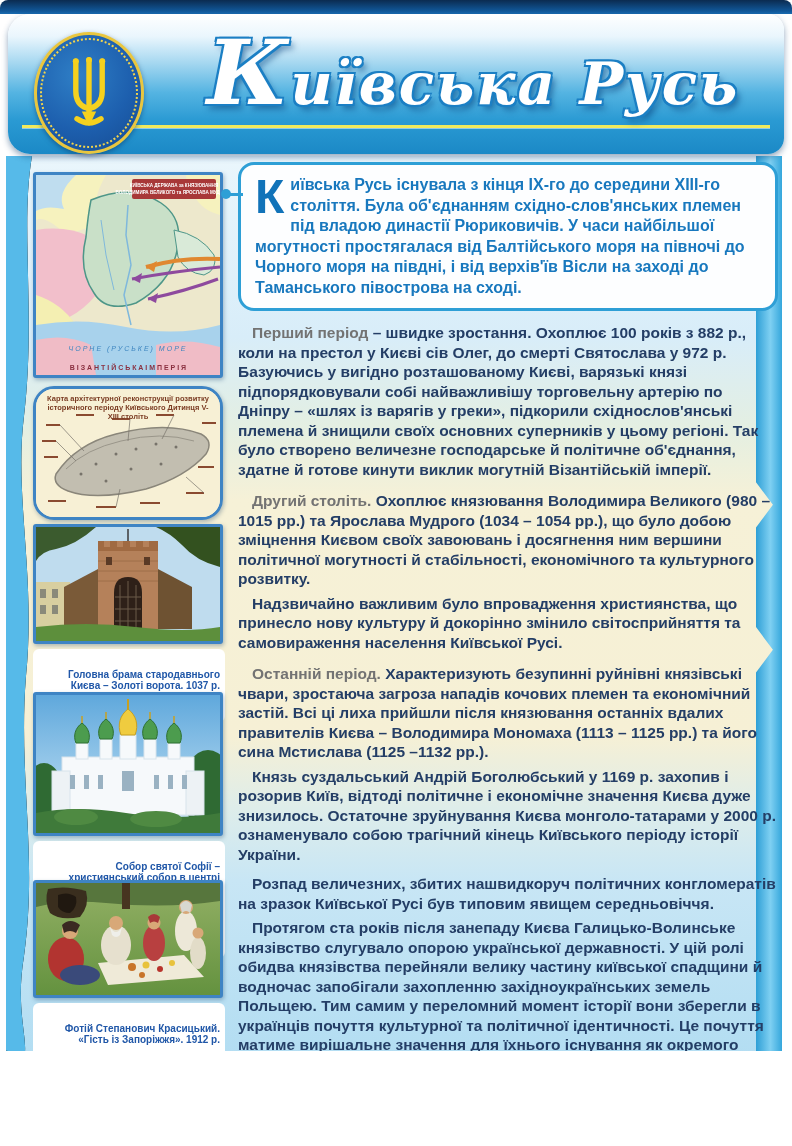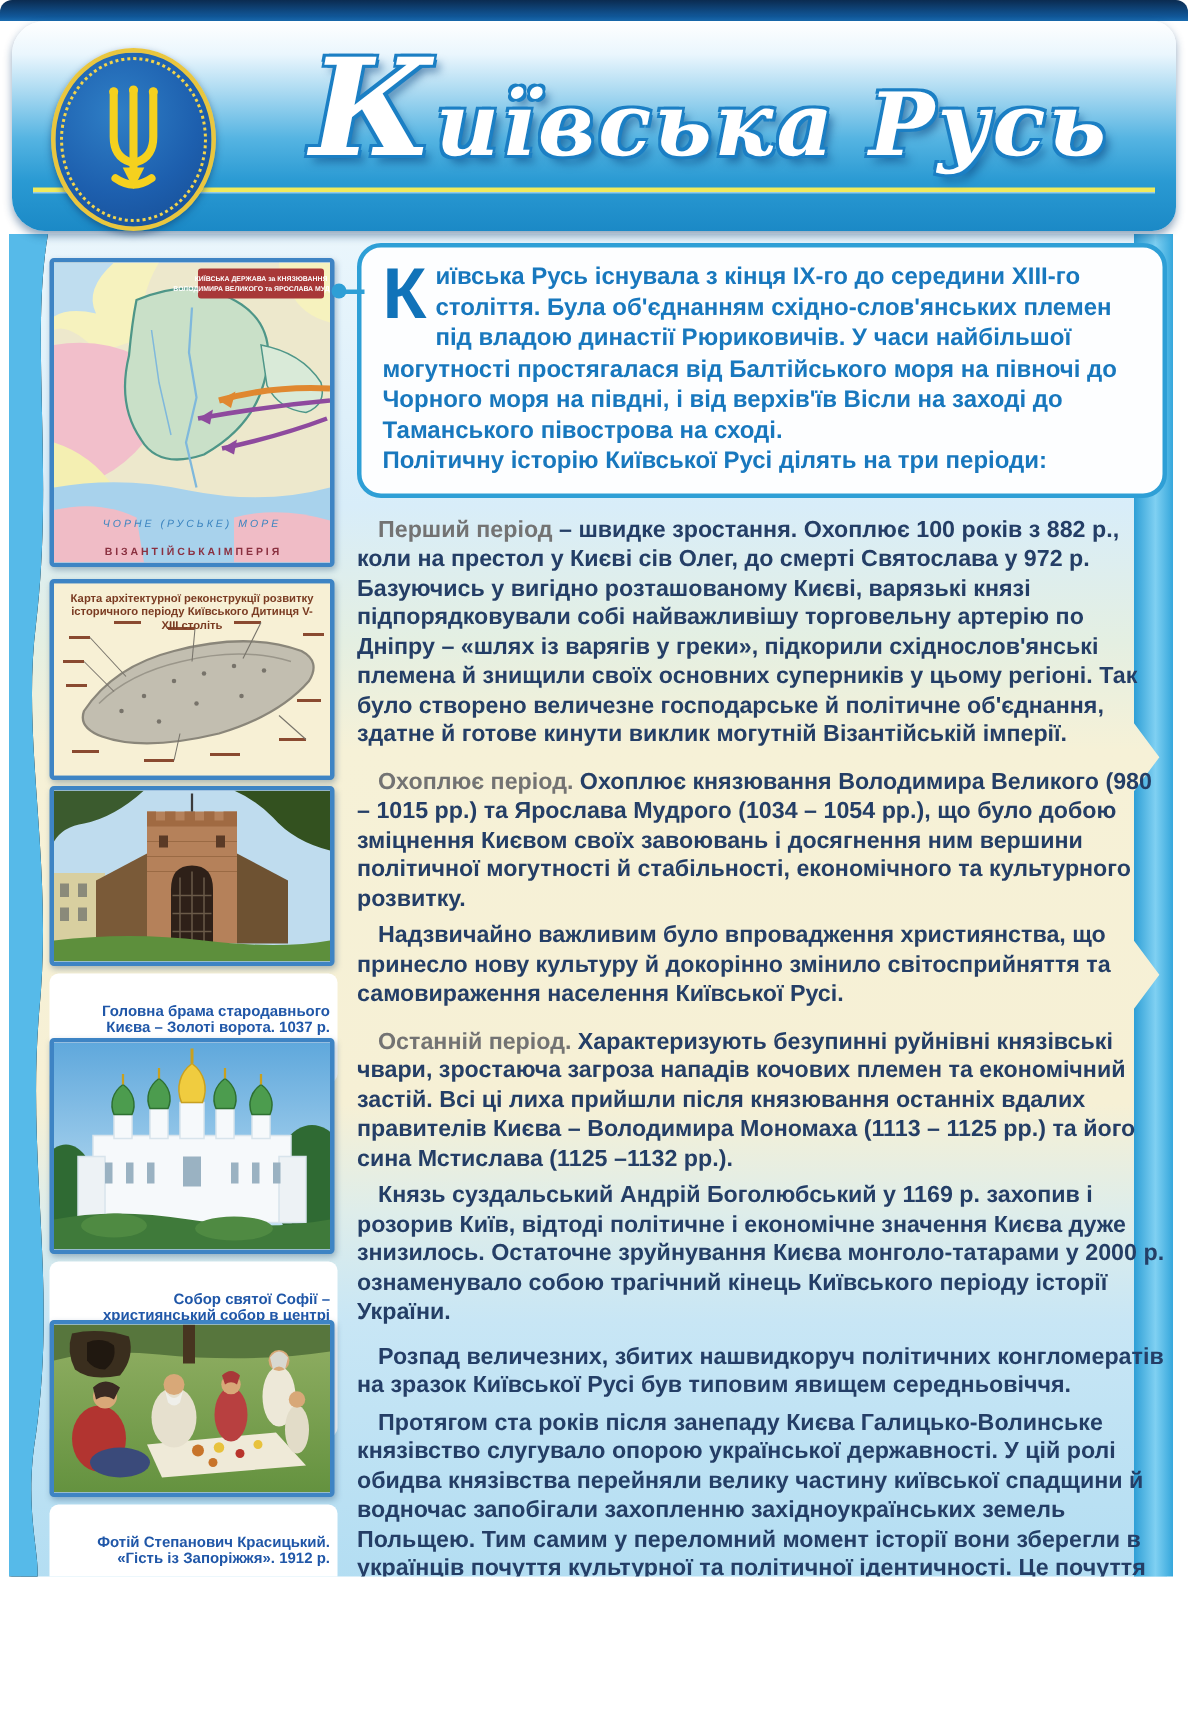--- a/index.html
+++ b/index.html
@@ -121,21 +121,21 @@
         <rect x="96" y="4" width="84" height="20" rx="2" fill="#a83838"></rect>
         <text x="138" y="12" text-anchor="middle" font-size="4.6" fill="#ffffff" font-weight="bold">КИЇВСЬКА ДЕРЖАВА за КНЯЗЮВАННЯ</text>
         <text x="138" y="19" text-anchor="middle" font-size="4.6" fill="#ffffff" font-weight="bold">ВОЛОДИМИРА ВЕЛИКОГО та ЯРОСЛАВА МУДРОГО</text>
         <text x="92" y="176" text-anchor="middle" font-size="7" fill="#3e86c0" font-style="italic" letter-spacing="2">ЧОРНЕ (РУСЬКЕ) МОРЕ</text>
         <text x="92" y="195" text-anchor="middle" font-size="7" fill="#8a3040" font-weight="bold">В І З А Н Т І Й С Ь К А   І М П Е Р І Я</text>
       </svg>
     </div>
   </div>
 
   <div class="fig" style="top:386px;">
-    <div class="frame" style="position:relative;background:#f7f0d5;">
+    <div class="frame" style="position:relative;background:#f7f0d5;border-radius:21px;">
       <div class="detynets-title">Карта архітектурної реконструкції розвитку історичного періоду Київського Дитинця V-XIII століть</div>
       <svg width="184" height="128" viewBox="0 0 184 128">
         <rect width="184" height="128" fill="#f7f0d5"></rect>
         <path d="M20 85 Q40 55 80 45 Q130 32 165 45 Q178 52 170 65 Q150 88 110 100 Q60 112 32 102 Q16 96 20 85 Z" fill="#c2beb0" stroke="#8a867a" stroke-width="1.5"></path>
         <path d="M30 80 Q50 60 85 52 Q125 42 158 52" fill="none" stroke="#9a968a" stroke-width="1"></path>
         <g fill="#77736a">
           <circle cx="45" cy="85" r="1.5"></circle>
             <circle cx="60" cy="75" r="1.5"></circle>
             <circle cx="80" cy="65" r="1.5"></circle>
           <circle cx="100" cy="60" r="1.5"></circle>
@@ -298,26 +298,25 @@
       </svg>
     </div>
     <div class="caption">Фотій Степанович Красицький. «Гість із Запоріжжя». 1912 р.</div>
   </div>
 
   <div class="textcol">
     <div class="intro-box">
       <div class="intro-dot"></div>
       <div class="intro-connector"></div>
       <p><span class="dropcap">К</span><span>иївська Русь існувала з кінця IX-го до середини XIII-го століття. Була об'єднанням східно-слов'янських племен під владою династії Рюриковичів. У часи найбільшої могутності простягалася від Балтійського моря на півночі до Чорного моря на півдні, і від верхів'їв Вісли на заході до Таманського півострова на сході.</span></p>
-      <p style="clear:both;">Політичну історію Київської Русі ділять на три періоди:</p>
     </div>
 
     <p class="body-p period"><span class="lead">Перший період</span><span> – швидке зростання. Охоплює 100 років з 882 р., коли на престол у Києві сів Олег, до смерті Святослава у 972 р. Базуючись у вигідно розташованому Києві, варязькі князі підпорядковували собі найважливішу торговельну артерію по Дніпру – «шлях із варягів у греки», підкорили східнослов'янські племена й знищили своїх основних суперників у цьому регіоні. Так було створено величезне господарське й політичне об'єднання, здатне й готове кинути виклик могутній Візантійській імперії.</span></p>
 
-    <p class="body-p period"><span class="lead">Охоплює період.</span><span> Охоплює князювання Володимира Великого (980 – 1015 рр.) та Ярослава Мудрого (1034 – 1054 рр.), що було добою зміцнення Києвом своїх завоювань і досягнення ним вершини політичної могутності й стабільності, економічного та культурного розвитку.</span></p>
+    <p class="body-p period"><span class="lead">Другий століть.</span><span> Охоплює князювання Володимира Великого (980 – 1015 рр.) та Ярослава Мудрого (1034 – 1054 рр.), що було добою зміцнення Києвом своїх завоювань і досягнення ним вершини політичної могутності й стабільності, економічного та культурного розвитку.</span></p>
 
     <p class="body-p"><span>Надзвичайно важливим було впровадження християнства, що принесло нову культуру й докорінно змінило світосприйняття та самовираження населення Київської Русі.</span></p>
 
     <p class="body-p period"><span class="lead">Останній період.</span><span> Характеризують безупинні руйнівні князівські чвари, зростаюча загроза нападів кочових племен та економічний застій. Всі ці лиха прийшли після князювання останніх вдалих правителів Києва – Володимира Мономаха (1113 – 1125 рр.) та його сина Мстислава (1125 –1132 рр.).</span></p>
 
     <p class="body-p"><span>Князь суздальський Андрій Боголюбський у 1169 р. захопив і розорив Київ, відтоді політичне і економічне значення Києва дуже знизилось. Остаточне зруйнування Києва монголо-татарами у 2000 р. ознаменувало собою трагічний кінець Київського періоду історії України.</span></p>
 
     <p class="body-p" style="margin-top:10px;"><span>Розпад величезних, збитих нашвидкоруч політичних конгломератів на зразок Київської Русі був типовим явищем середньовіччя.</span></p>
 
     <p class="body-p"><span>Протягом ста років після занепаду Києва Галицько-Волинське князівство слугувало опорою української державності. У цій ролі обидва князівства перейняли велику частину київської спадщини й водночас запобігали захопленню західноукраїнських земель Польщею. Тим самим у переломний момент історії вони зберегли в українців почуття культурної та політичної ідентичності. Це почуття матиме вирішальне значення для їхнього існування як окремого національного утвору в лихі часи, що насувалися.</span></p>

